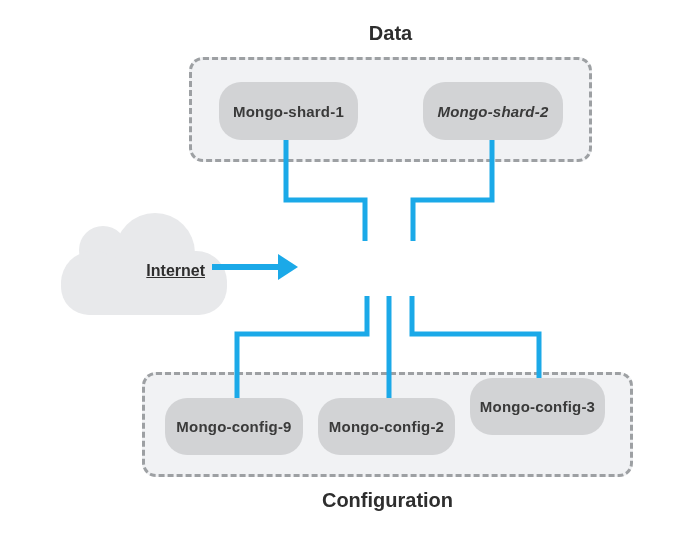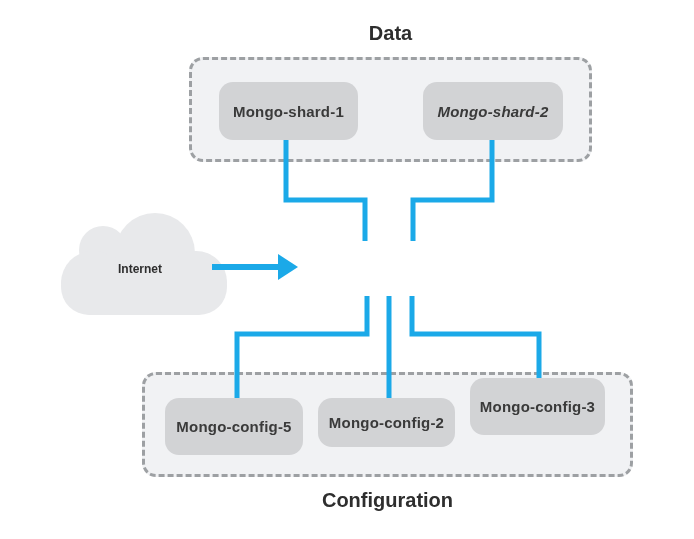--- a/index.html
+++ b/index.html
@@ -28,54 +28,55 @@
   .overlay {
     position: absolute;
     left: 0; top: 0;
     width: 694px; height: 539px;
     pointer-events: none;
   }
 
   .node {
     position: absolute;
     background: #d2d3d5;
-    border-radius: 14px;
+    border-radius: 22px;
     display: flex;
     align-items: center;
     justify-content: center;
     font-weight: bold;
     font-size: 15px;
     color: #3a3a3a;
     letter-spacing: 0.2px;
     box-sizing: border-box;
   }
   .node-shard-1 { left: 219px; top: 82px;  width: 139px; height: 58px; }
   .node-shard-2 { left: 423px; top: 82px;  width: 140px; height: 58px; font-style: italic; }
   .node-router  { left: 292px; top: 240px; width: 198px; height: 57px; }
   .node-config-1{ left: 165px; top: 398px; width: 138px; height: 57px; }
-  .node-config-2{ left: 318px; top: 398px; width: 137px; height: 49px; }
+  .node-config-2{ left: 318px; top: 398px; width: 137px; height: 57px; }
   .node-config-3{ left: 470px; top: 378px; width: 135px; height: 57px; }
 
   .group-label {
     position: absolute;
     font-weight: bold;
     font-size: 20px;
     color: #2e2e2e;
     text-align: center;
   }
   .label-data   { left: 189px; top: 22px;  width: 403px; }
   .label-config { left: 142px; top: 489px; width: 491px; }
 
   .internet-label {
     position: absolute;
     left: 75px; top: 262px; width: 130px;
-    text-align: center;
+    text-align: right;
     font-weight: bold;
-    font-size: 12px;
+    font-size: 16px;
     color: #2e2e2e;
+    text-decoration: underline;
   }
 </style>
 </head>
 <body>
 
 <div class="canvas">
 
   <div class="group group-data"></div>
   <div class="group group-config"></div>
 
@@ -104,17 +105,17 @@
     </g>
   </svg>
 
   <div class="group-label label-data">Data</div>
   <div class="group-label label-config">Configuration</div>
 
   <div class="internet-label">Internet</div>
 
   <div class="node node-shard-1">Mongo-shard-1</div>
   <div class="node node-shard-2">Mongo-shard-2</div>
-  <div class="node node-config-1">Mongo-config-5</div>
+  <div class="node node-config-1">Mongo-config-9</div>
   <div class="node node-config-2">Mongo-config-2</div>
   <div class="node node-config-3">Mongo-config-3</div>
 
 </div>
 
 </body></html>

